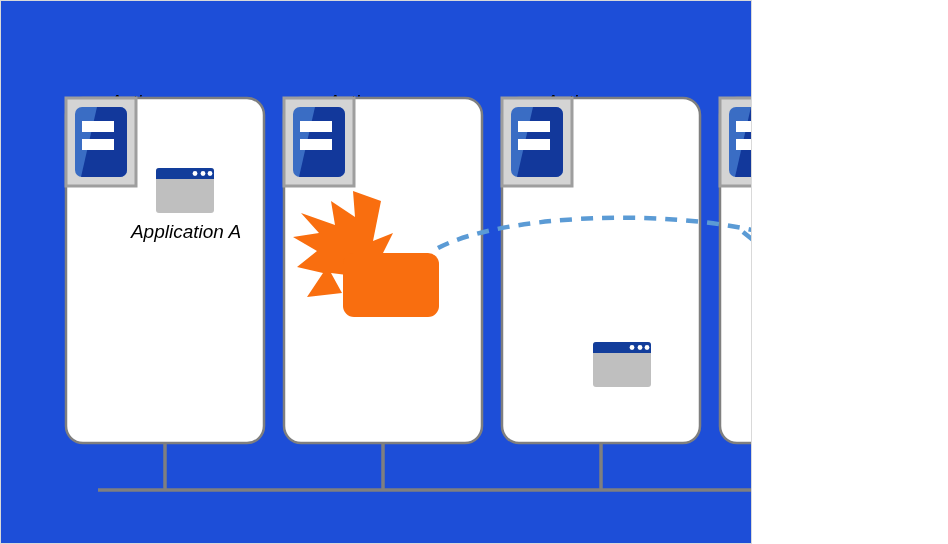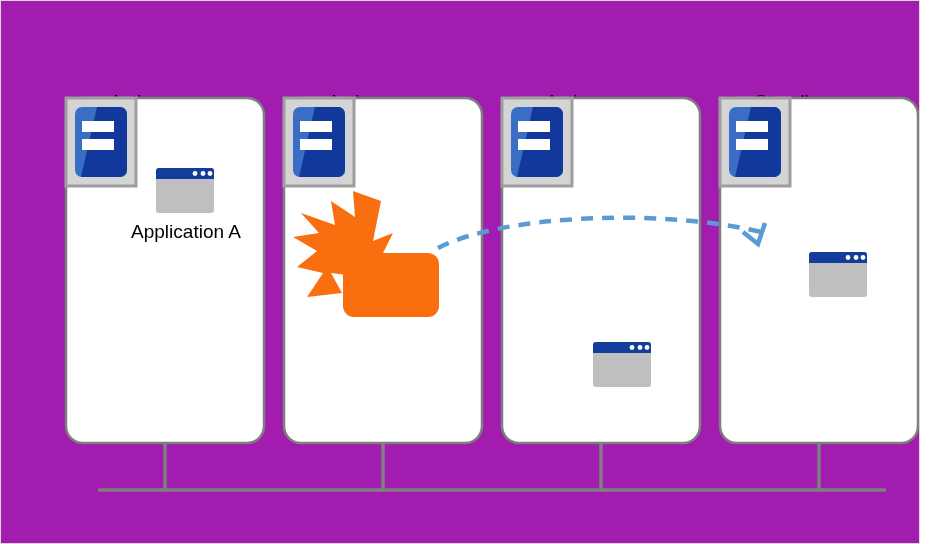--- a/index.html
+++ b/index.html
@@ -5,26 +5,27 @@
   html, body {
     margin: 0;
     padding: 0;
     background: #ffffff;
   }
   body {
     font-family: "Liberation Sans", sans-serif;
   }
   #canvas {
     position: relative;
-    width: 920px;
+    width: 752px;
     height: 544px;
-    background: #a21caf;
+    background: #1d4ed8;
     border: 1px solid #d9d9d9;
     box-sizing: border-box;
     overflow: hidden;
+    font-style: italic;
   }
   .svg-layer {
     position: absolute;
     left: 0;
     top: 0;
     width: 948px;
     height: 544px;
   }
   .col-title {
     position: absolute;

